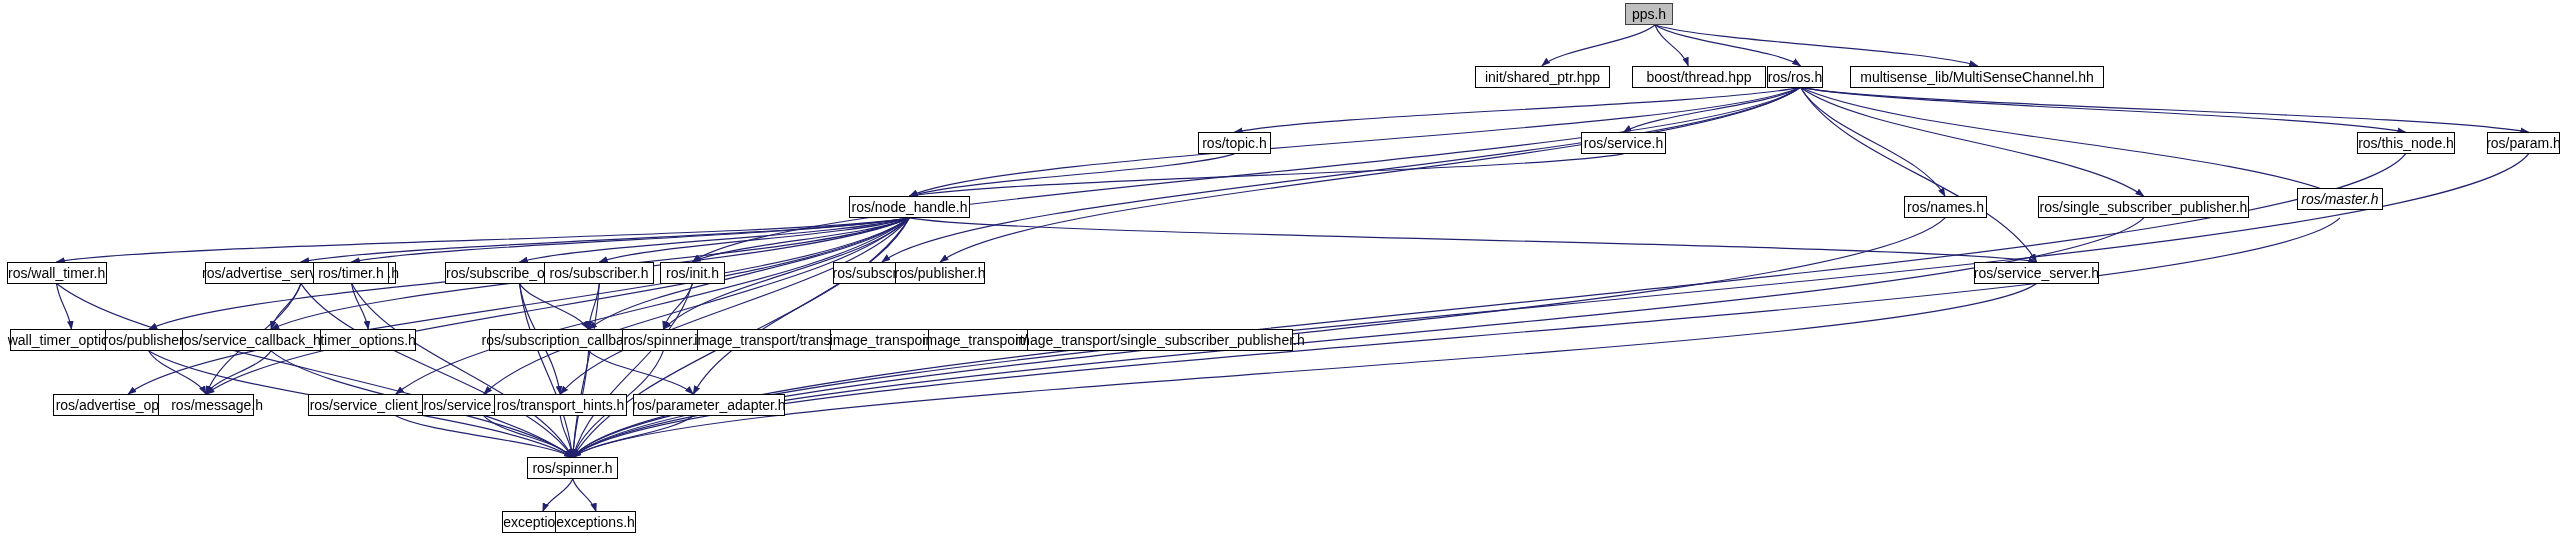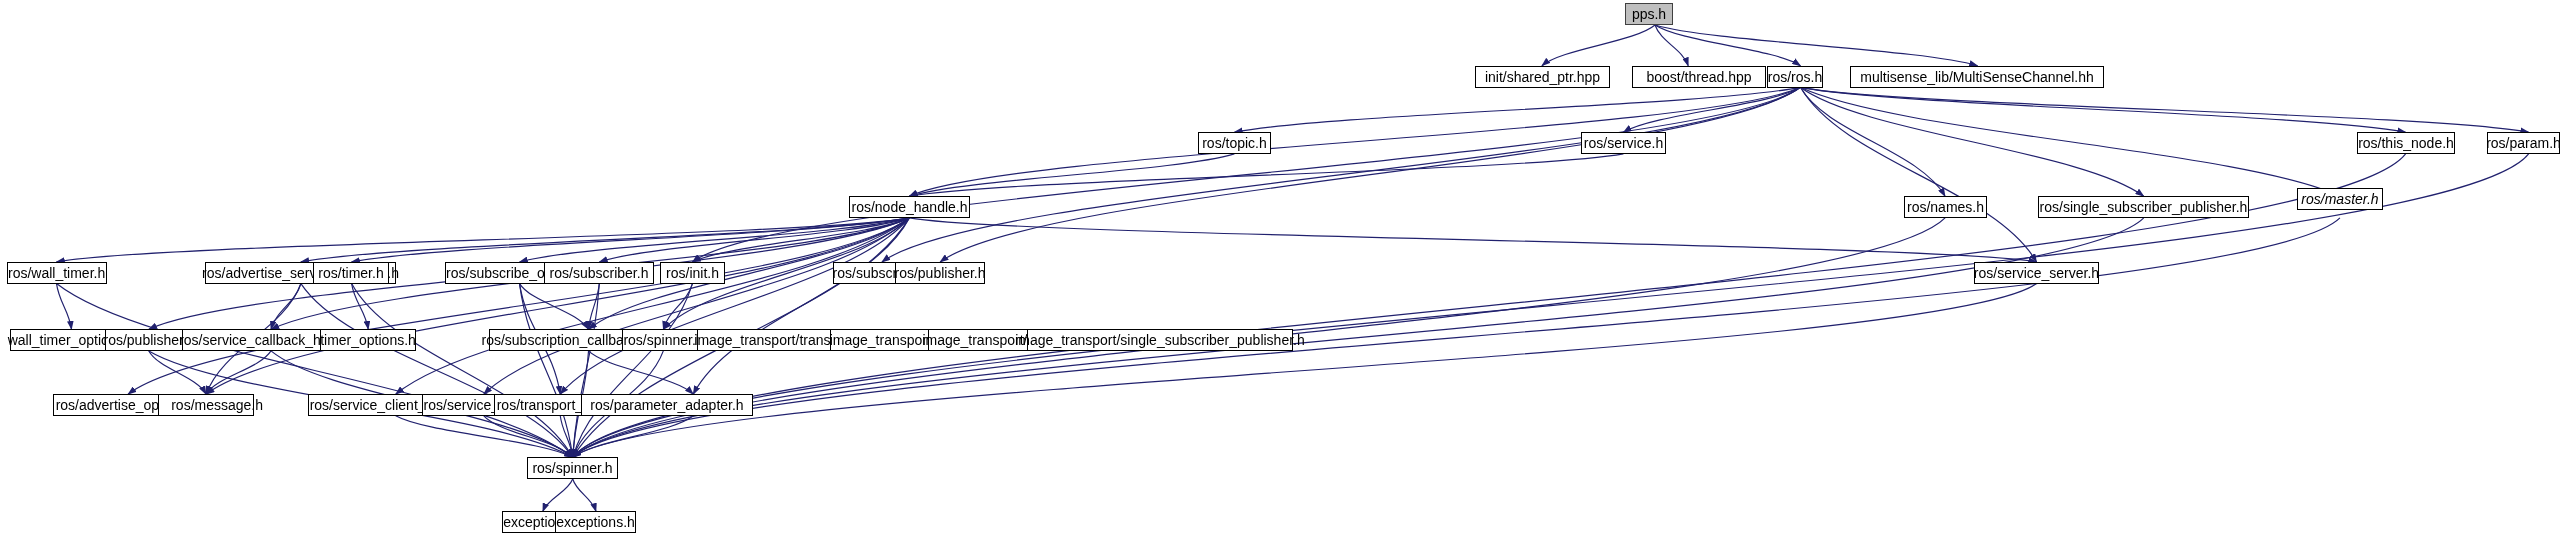--- a/index.html
+++ b/index.html
@@ -223,21 +223,21 @@
       </div>
       <div class="node" style="left: 308px; top: 394px; width: 176px;">
         <span>ros/service_client_options.h</span>
       </div>
       <div class="node" style="left: 422px; top: 394px; width: 123px;">
         <span>ros/service_client.h</span>
       </div>
       <div class="node" style="left: 494px; top: 394px; width: 133px;">
         <span>ros/transport_hints.h</span>
       </div>
-      <div class="node" style="left: 581px; top: 394px; width: 172px; justify-content: center;">
+      <div class="node" style="left: 633px; top: 394px; width: 152px; justify-content: center;">
         <span>ros/parameter_adapter.h</span>
       </div>
       <div class="node" style="left: 527px; top: 457px; width: 91px;">
         <span>ros/spinner.h</span>
       </div>
       <div class="node" style="left: 502px; top: 511px; width: 81px;">
         <span>exceptions.h</span>
       </div>
       <div class="node" style="left: 555px; top: 511px; width: 81px;">
         <span>exceptions.h</span>

